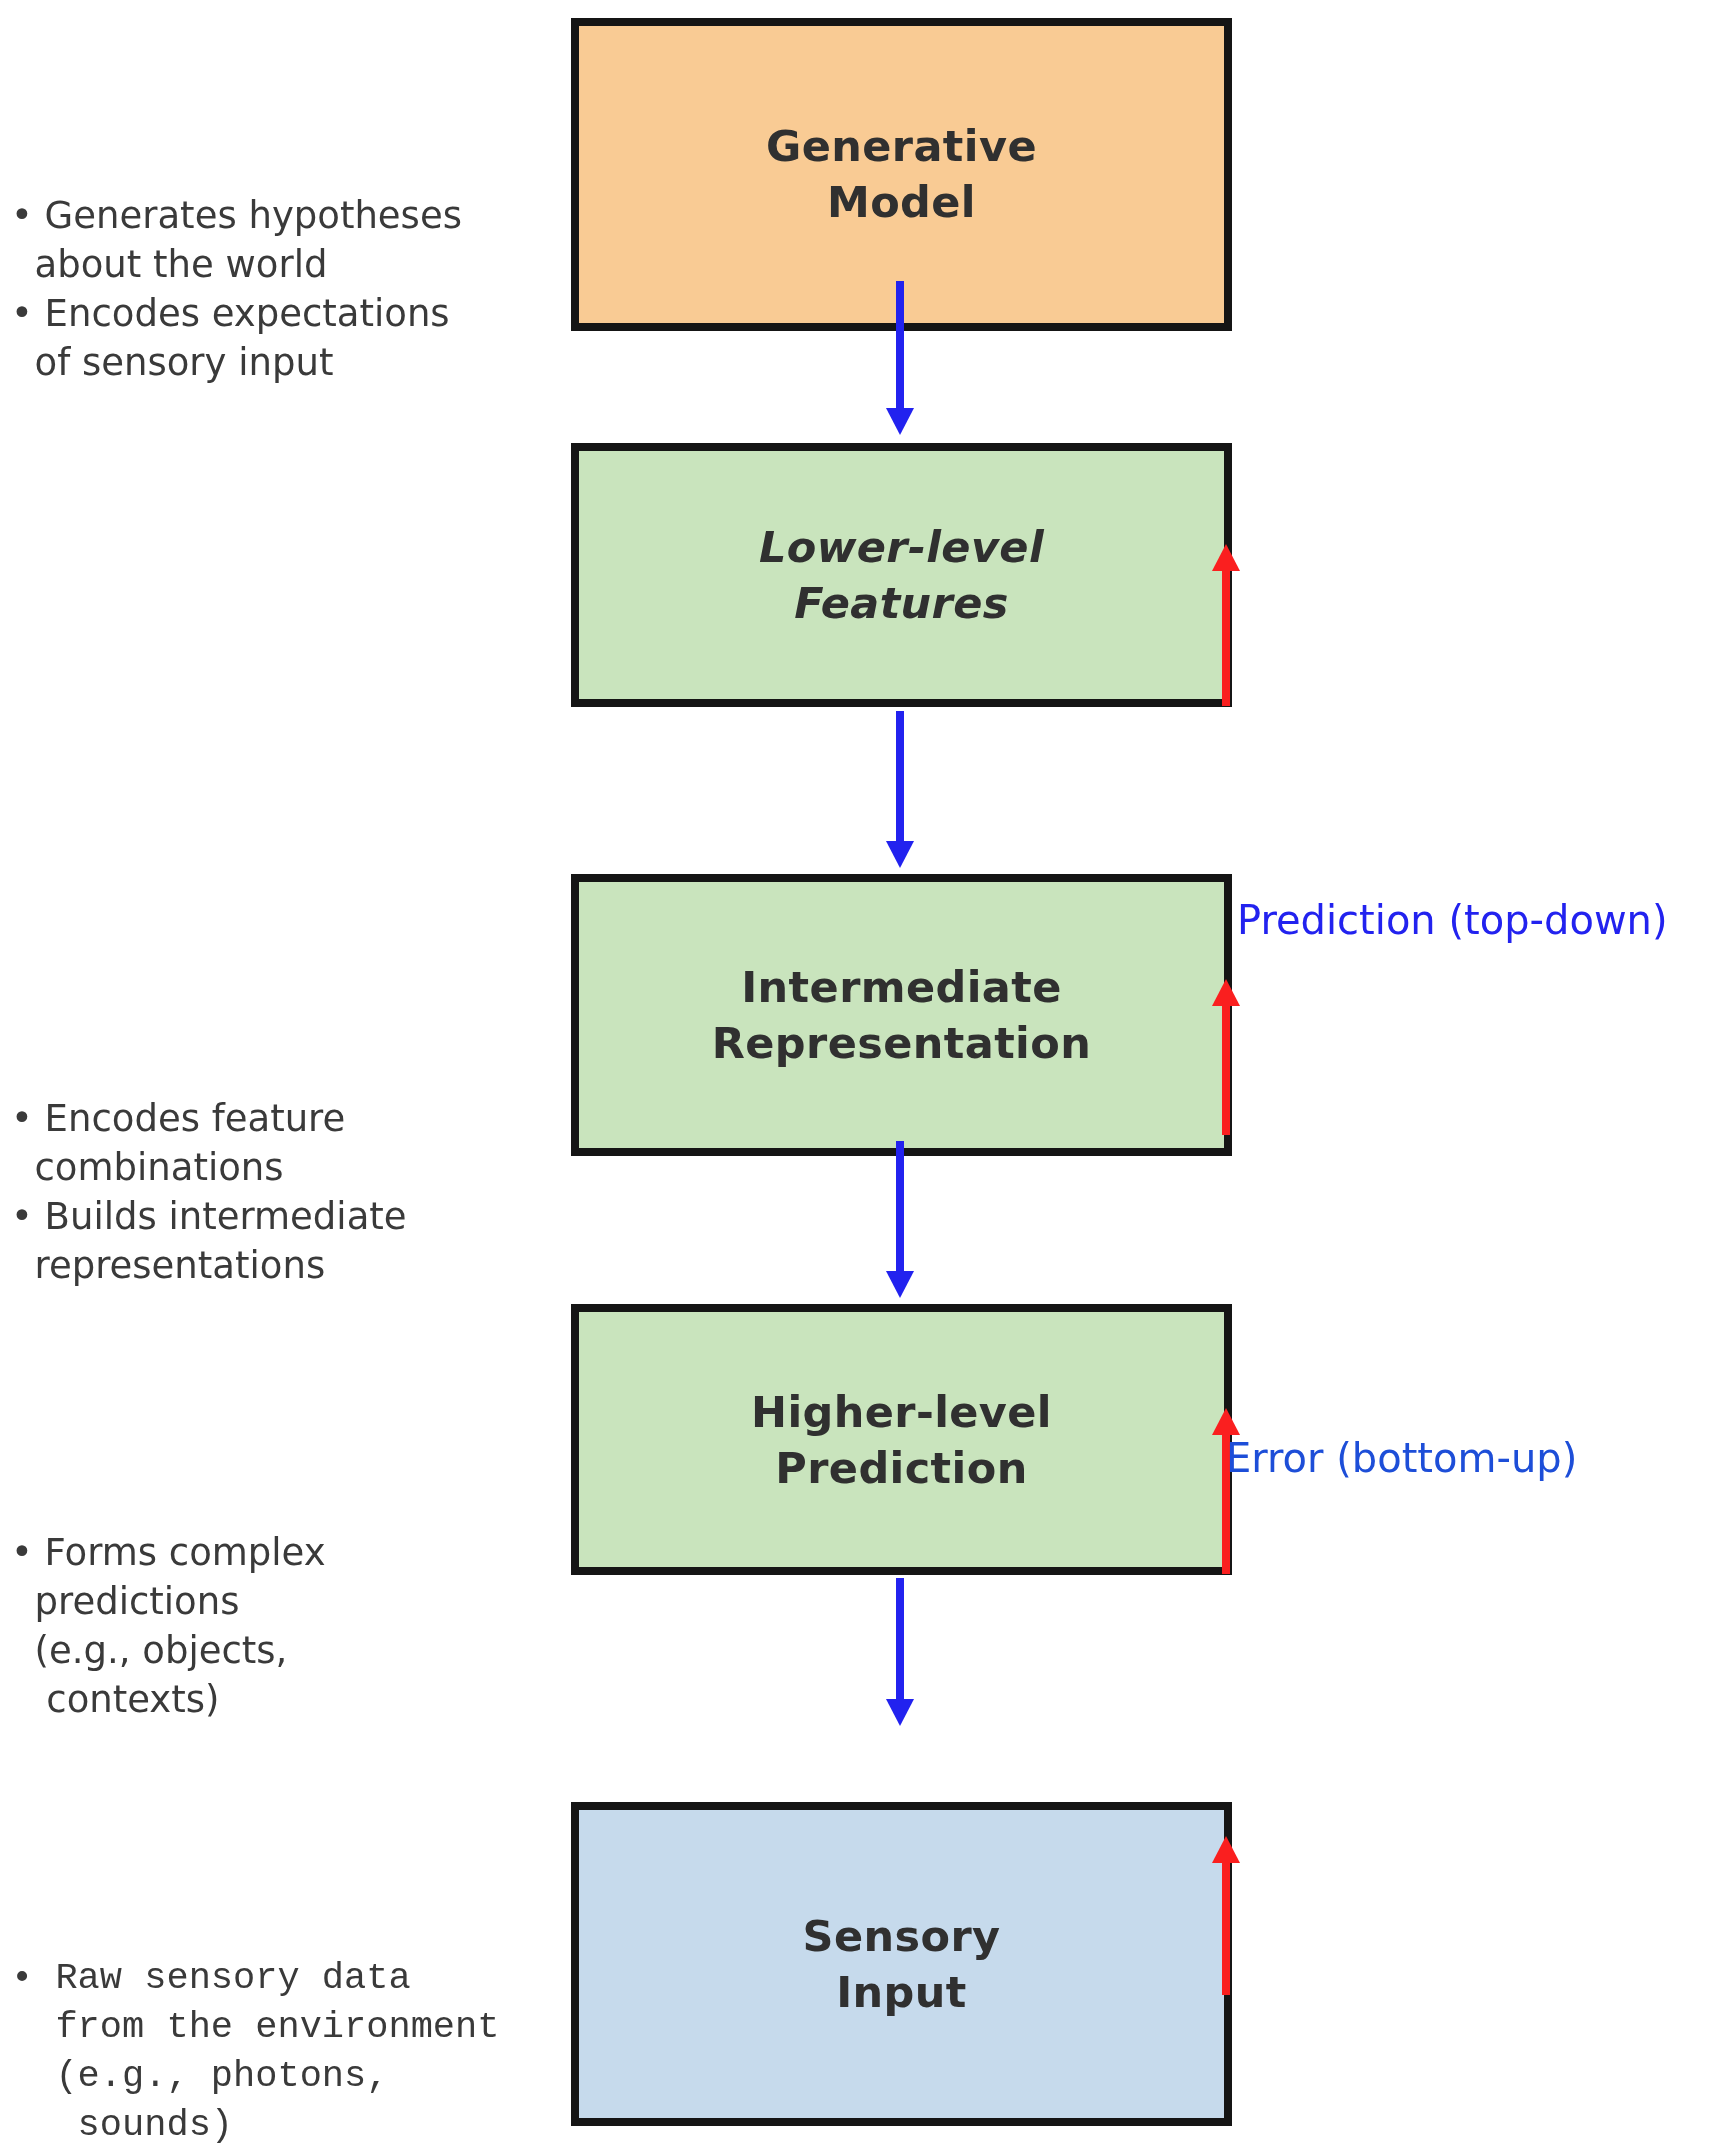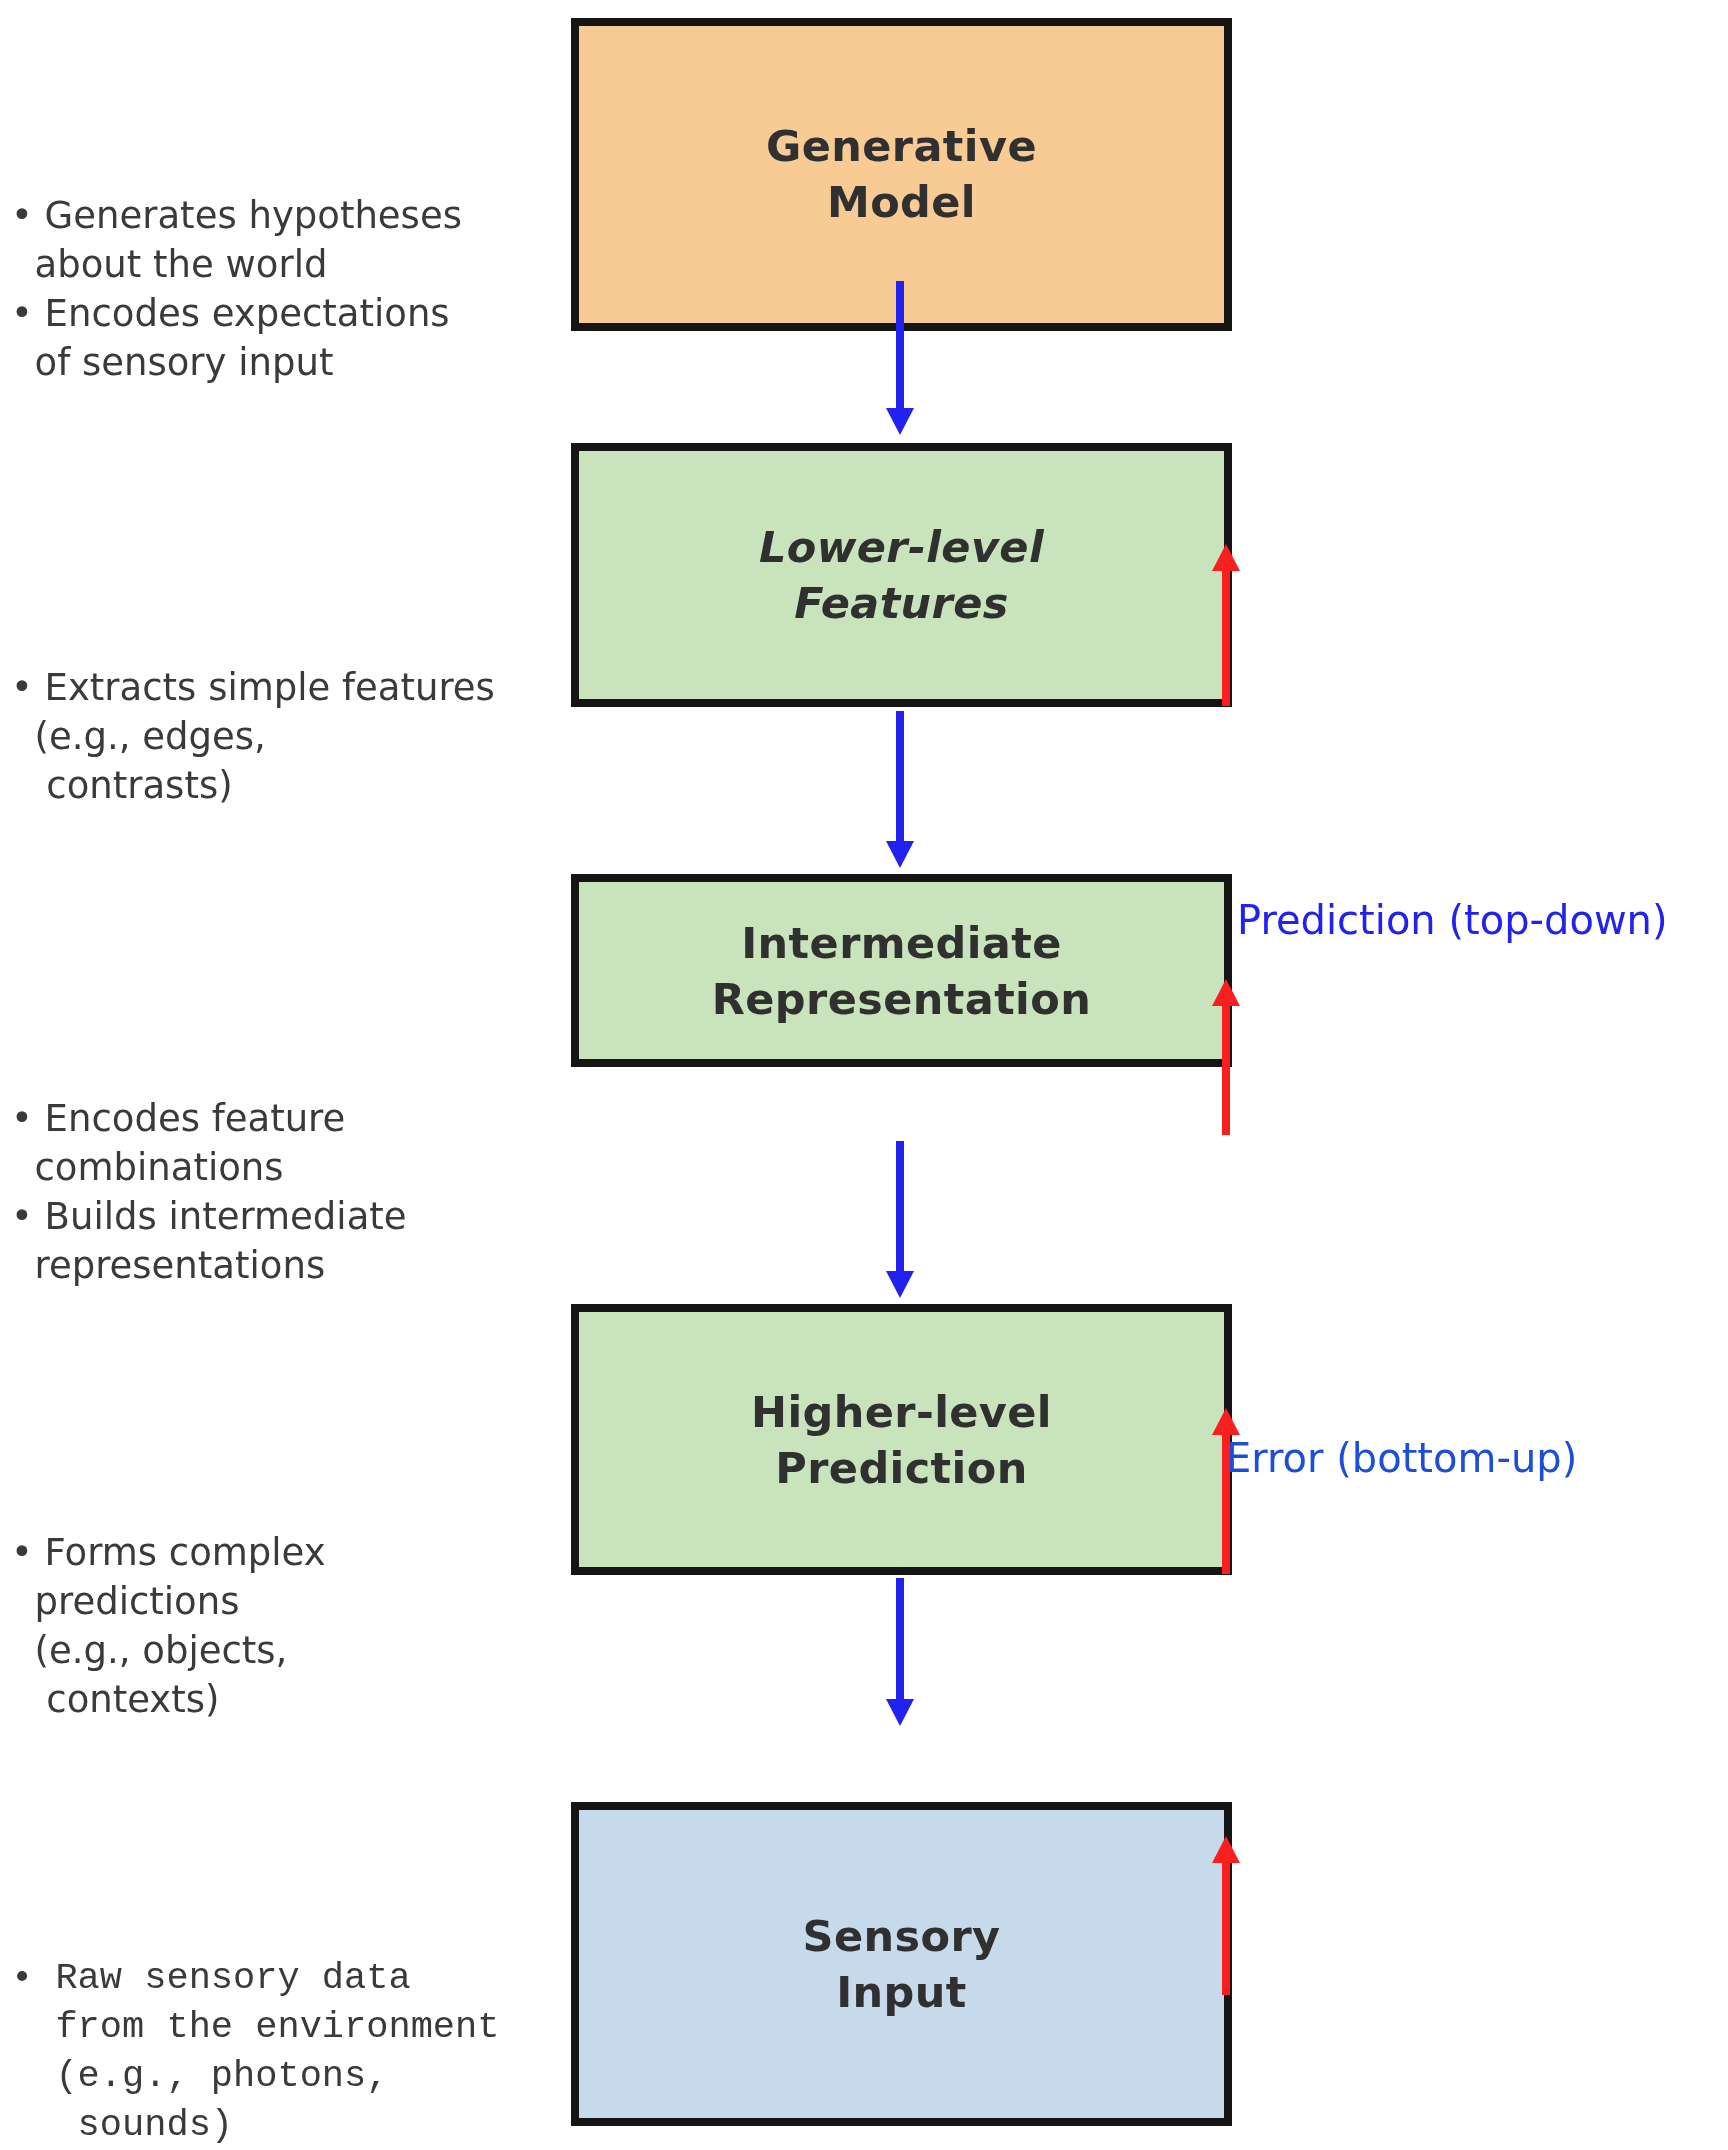--- a/index.html
+++ b/index.html
@@ -71,23 +71,20 @@
 </style>
 </head>
 <body>
 
 <div class="canvas">
 
   <div class="note" style="top: 191px; color: rgb(58, 58, 58);">• Generates hypotheses
   about the world
 • Encodes expectations
   of sensory input</div>
-  <div class="note" style="top: 663px; color: rgb(58, 58, 58);">• Extracts simple features
-  (e.g., edges,
-   contrasts)</div>
   <div class="note" style="top: 1094px; color: rgb(58, 58, 58);">• Encodes feature
   combinations
 • Builds intermediate
   representations</div>
   <div class="note" style="top: 1528px; color: rgb(58, 58, 58);">• Forms complex
   predictions
   (e.g., objects,
    contexts)</div>
   <div class="note" style="top: 1954px; color: rgb(58, 58, 58); font-family: Liberation Mono, monospace;">• Raw sensory data
   from the environment
@@ -97,21 +94,21 @@
   <div class="box" style="top: 17.5px; height: 313px; background-color: rgb(249, 203, 148);">
     <div class="box-label" style="color: rgb(48, 48, 48);">Generative
 Model</div>
   </div>
 
   <div class="box" style="top: 443px; height: 264px; background-color: rgb(201, 228, 189); font-style: italic;">
     <div class="box-label" style="color: rgb(48, 48, 48);">Lower-level
 Features</div>
   </div>
 
-  <div class="box" style="top: 874px; height: 193px; background-color: rgb(201, 228, 189);">
+  <div class="box" style="top: 874px; height: 282px; background-color: rgb(201, 228, 189);">
     <div class="box-label" style="color: rgb(48, 48, 48);">Intermediate
 Representation</div>
   </div>
 
   <div class="box" style="top: 1304px; height: 271px; background-color: rgb(201, 228, 189);">
     <div class="box-label" style="color: rgb(48, 48, 48);">Higher-level
 Prediction</div>
   </div>
 
   <div class="box" style="top: 1802px; height: 324px; background-color: rgb(198, 218, 236);">

